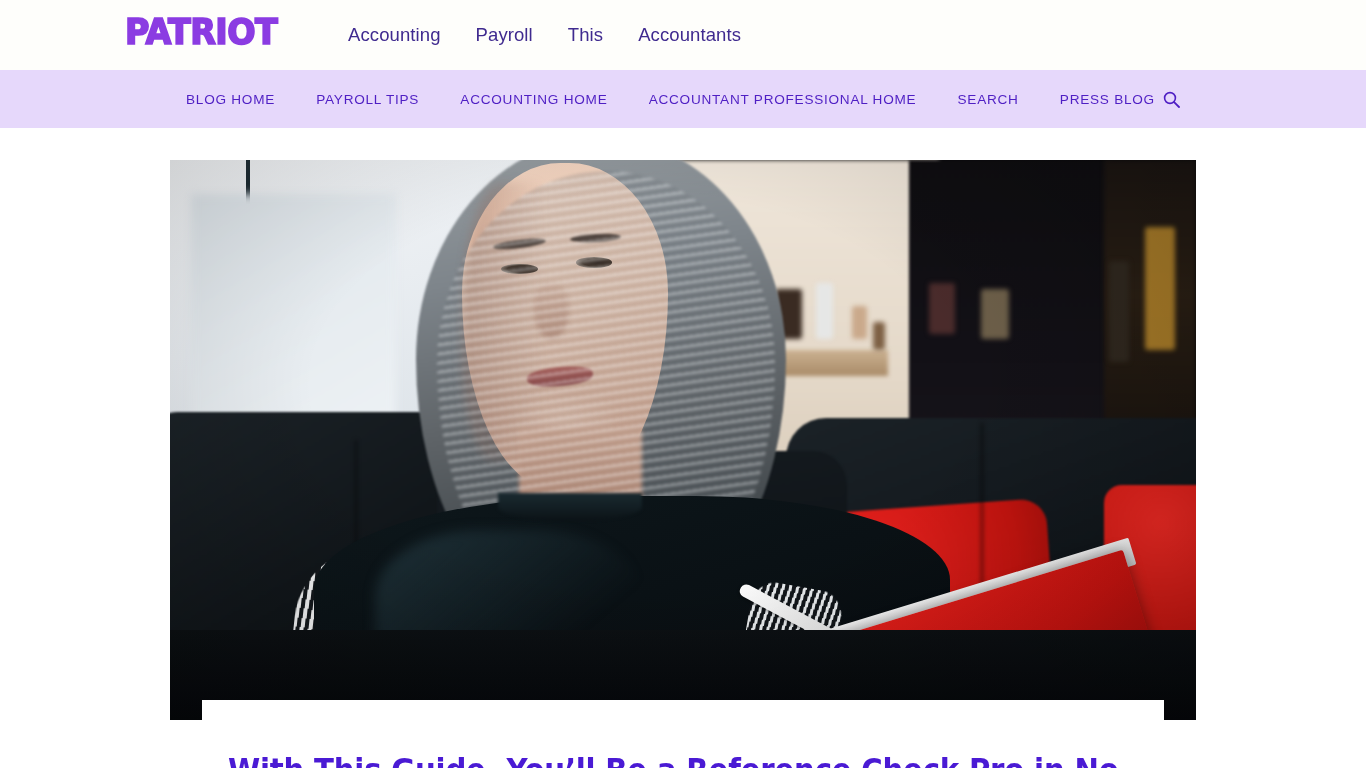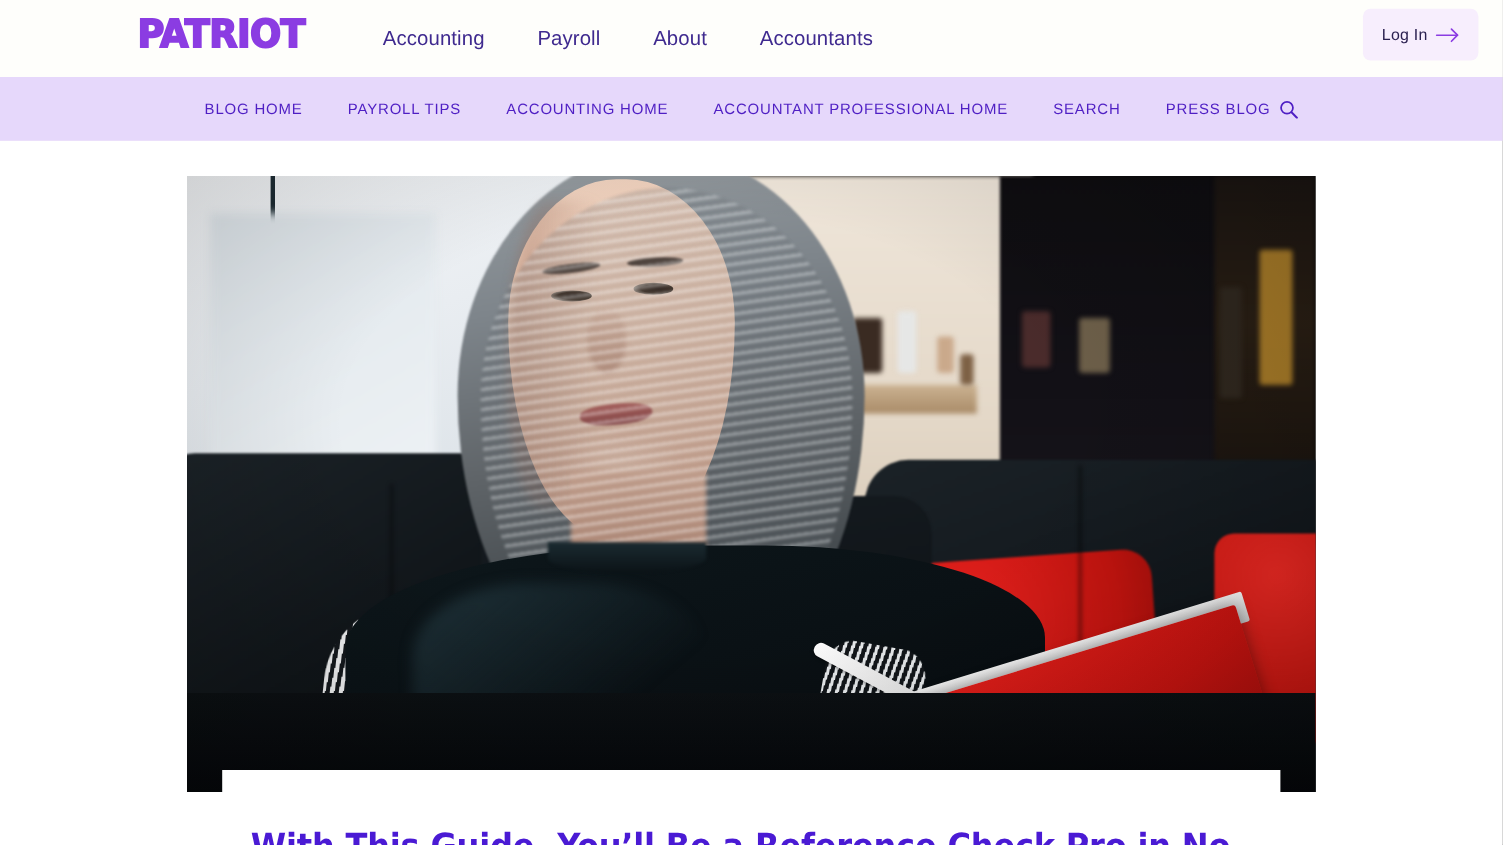--- a/index.html
+++ b/index.html
@@ -33,21 +33,21 @@
     transform-origin: left center;
     line-height: 1;
     -webkit-text-stroke: 1.6px #8b3ce2;
   }
   .mainnav {
     position: absolute;
     left: 348px; top: 0;
     height: 70px;
     display: flex;
     align-items: center;
-    gap: 48px;
+    gap: 35px;
   }
   .mainnav a {
     font-size: 18.5px;
     color: #3f2a8f;
     text-decoration: none;
     letter-spacing: 0.1px;
   }
   .login-btn {
     position: absolute;
     right: 22px; top: 8px;
@@ -388,33 +388,24 @@
 </style>
 </head>
 <body>
 
 <div class="topbar">
   <div class="logo">PATRIOT</div>
 
   <nav class="mainnav">
     <a href="#">Accounting</a>
     <a href="#">Payroll</a>
-    <a href="#">About</a>
+    <a href="#">This</a>
     <a href="#">Accountants</a>
   </nav>
 
-  <button class="login-btn">
-    <span class="lbl">Log In</span>
-    <span class="arrow">
-      <svg width="22" height="14" viewBox="0 0 22 14" fill="none" aria-hidden="true">
-        <path d="M1 7h19" stroke="#8b3ce2" stroke-width="1.5" stroke-linecap="round"></path>
-        <path d="M14.5 1.5L20 7l-5.5 5.5" stroke="#8b3ce2" stroke-width="1.5" stroke-linecap="round" stroke-linejoin="round" fill="none"></path>
-      </svg>
-    </span>
-  </button>
 </div>
 
 <div class="subnav">
   <div class="subnav-inner">
     <a href="#">BLOG HOME</a>
     <a href="#">PAYROLL TIPS</a>
     <a href="#">ACCOUNTING HOME</a>
     <a href="#">ACCOUNTANT PROFESSIONAL HOME</a>
     <a href="#">SEARCH</a>
     <a href="#" class="search-link">

